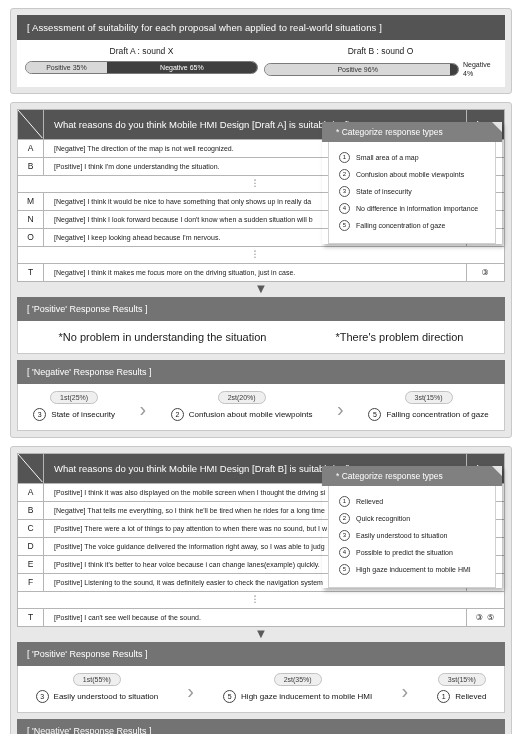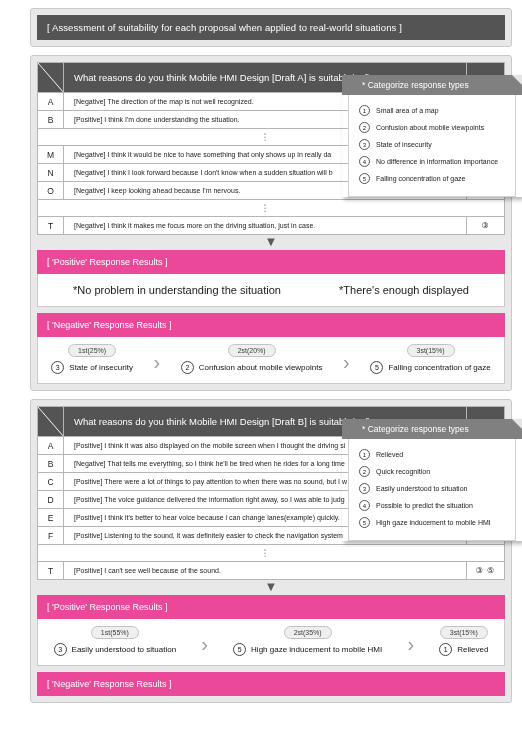--- a/index.html
+++ b/index.html
@@ -10,21 +10,20 @@
     -webkit-font-smoothing: antialiased;
   }
   .page { width: 522px; height: 734px; position: relative; padding: 8px 10px; }
 
   
   .panel {
     background: #e8e8e8;
     border: 1px solid #c9c9c9;
     border-radius: 3px;
     padding: 6px;
-    margin-left: 20px;
   }
 
   
   .assess { margin-bottom: 8px; }
   .assess-title {
     background: #545454;
     color: #ffffff;
     font-size: 9.5px;
     padding: 7px 10px;
     letter-spacing: .1px;
@@ -76,21 +75,21 @@
   .dotmark { text-align: center; font-size: 9px; color: #555; line-height: 1; letter-spacing: 0; }
 
   
   .popup {
     position: absolute;
     width: 180px;
     box-shadow: 2px 3px 4px rgba(0,0,0,.28);
   }
   .popup-head {
     background: #808080; color: #ffffff;
-    font-size: 8.5px; padding: 5px 8px 5px 20px;
+    font-size: 8.5px; padding: 5px 8px 5px 14px;
     position: relative;
   }
   .popup-head::after {
     content: ""; position: absolute; right: 0; top: 0;
     border-top: 0 solid transparent; border-bottom: 10px solid transparent;
     border-right: 10px solid #e4e4e4;
   }
   .popup-body { background: #ffffff; padding: 7px 0 9px 0; border: 1px solid #d0d0d0; border-top: none; margin: 0 6px; }
   .popup-item {
     display: flex; align-items: center; gap: 6px;
@@ -102,21 +101,21 @@
     font-size: 6px; flex: none; color: #222;
   }
 
   
   .divider { text-align: center; height: 15px; line-height: 13px; font-size: 13px; color: #5a5a5a; }
 
   
   .resbox { margin-bottom: 6px; }
   .resbox:last-child { margin-bottom: 0; }
   .res-title {
-    background: #ec4899; color: #ffffff;
+    background: #737373; color: #ffffff;
     font-size: 9px; padding: 7px 10px;
   }
   .res-body { background: #ffffff; border: 1px solid #c9c9c9; border-top: none; }
 
   .flat-list { display: flex; justify-content: space-around; align-items: center; padding: 10px 6px; }
   .flat-item { font-size: 11px; color: #1a1a1a; }
 
   .rank-row { display: flex; align-items: flex-end; justify-content: space-around; padding: 7px 4px 9px 4px; }
   .rank-item { display: flex; flex-direction: column; align-items: center; }
   .rank-badge {
@@ -132,20 +131,44 @@
   }
   .gt { font-size: 20px; color: #9a9a9a; font-weight: 300; padding: 0 2px 2px 2px; line-height: 1; }
 </style>
 </head>
 <body>
 
 <div class="page">
 
   <div class="panel assess">
     <div class="assess-title">[ Assessment of suitability for each proposal when applied to real-world situations ]</div>
+    <div class="assess-body">
+
+      <div class="draft-col">
+        <div class="draft-label">Draft A : sound X</div>
+        <div class="bar-row">
+          <div class="bar">
+            <div class="seg pos" style="width:35%">Positive 35%</div>
+            <div class="seg neg" style="width:65%">Negative 65%</div>
+          </div>
+        </div>
+      </div>
+
+      <div class="draft-col b">
+        <div class="draft-label">Draft B : sound O</div>
+        <div class="bar-row">
+          <div class="bar">
+            <div class="seg pos" style="width:96%">Positive 96%</div>
+            <div class="seg neg" style="width:4%"></div>
+          </div>
+          <div class="side-note">Negative 4%</div>
+        </div>
+      </div>
+
+    </div>
   </div>
 
   <div class="panel block">
 
     <table class="qt">
       <tbody>
           <tr>
         <th class="corner">
           <svg viewBox="0 0 26 30" preserveAspectRatio="none">
             <line x1="0" y1="0" x2="26" y2="30" stroke="#ffffff" stroke-width="1"></line>
@@ -224,21 +247,21 @@
           </div>
         </div>
     </div>
 
     <div class="divider">▼</div>
 
     <div class="resbox">
       <div class="res-title">[ 'Positive' Response Results ]</div>
       <div class="res-body flat-list">
           <div class="flat-item">*No problem in understanding the situation</div>
-          <div class="flat-item">*There's enough displayed</div>
+          <div class="flat-item">*There's problem direction</div>
         </div>
     </div>
 
     <div class="resbox">
       <div class="res-title">[ 'Negative' Response Results ]</div>
       <div class="res-body rank-row">
           <div class="rank-item">
             <div class="rank-badge">1st(25%)</div>
             <div class="rank-label">
               <span class="rnum">3</span>

